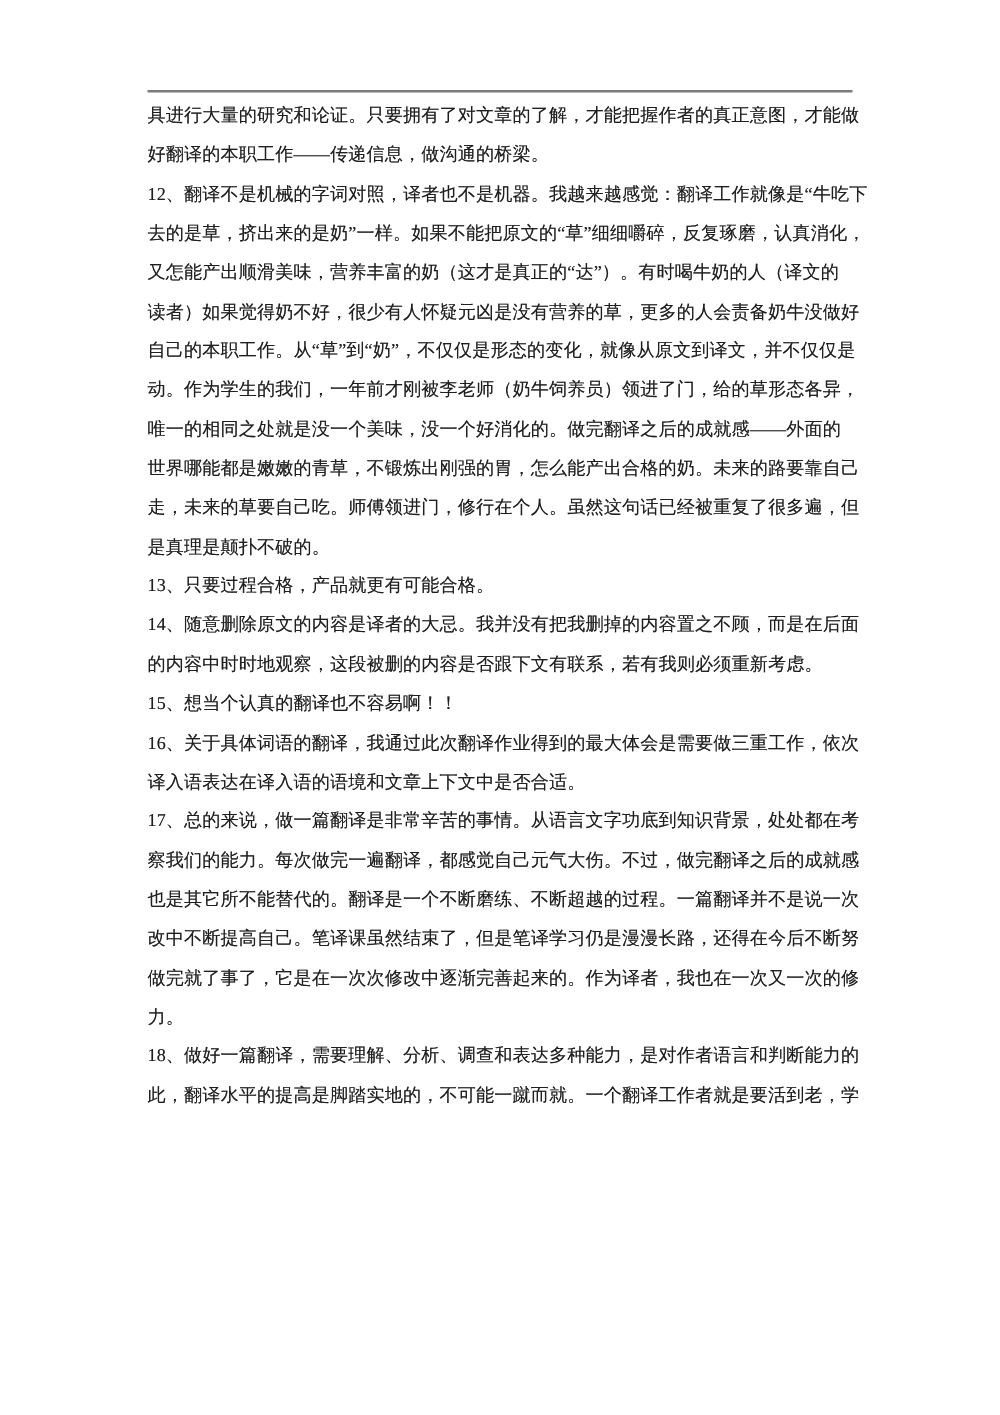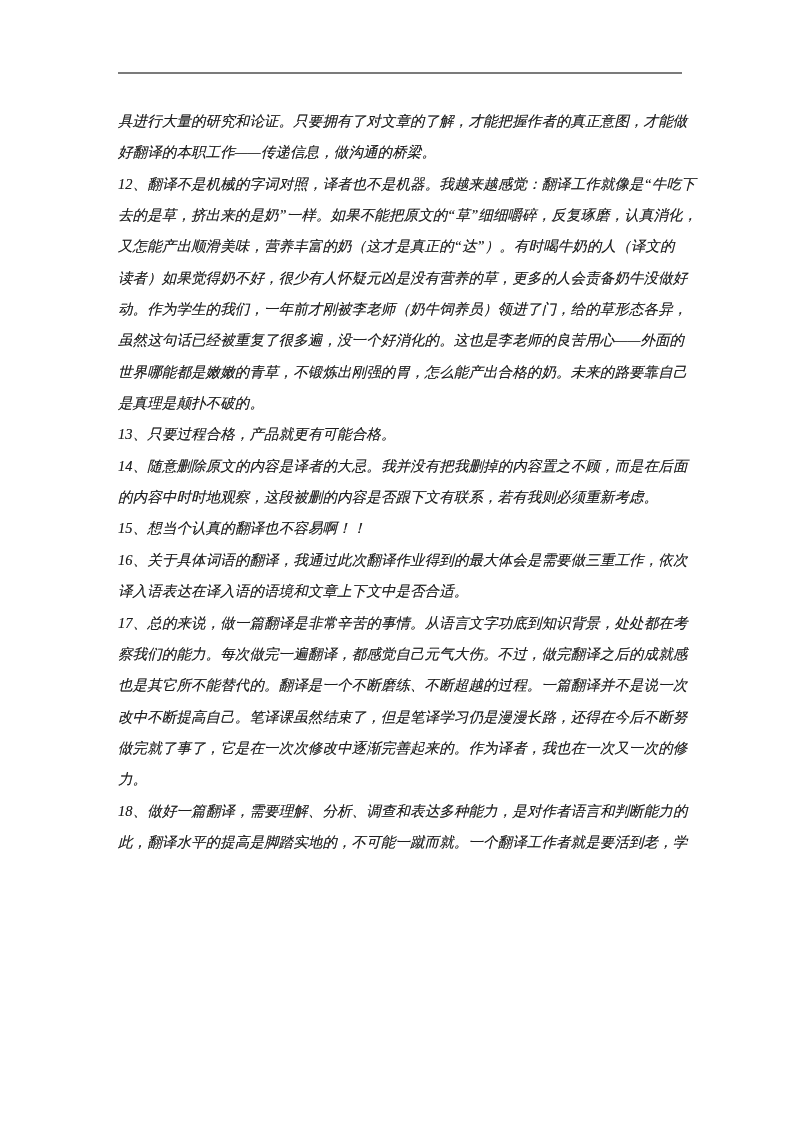--- a/index.html
+++ b/index.html
@@ -23,23 +23,22 @@
     position: absolute;
     left: 118px;
     top: 72px;
     width: 564px;
     height: 2px;
     background: var(--rule-color, #7b7b7b);
   }
   .text-block {
     position: absolute;
     left: 118px;
-    top: 106px;
+    top: 78px;
     width: 570px;
-    font-style: italic;
   }
   .doc-line {
     font-size: 14.5px;
     line-height: 31.35px;
     height: 31.35px;
     white-space: pre;
     color: var(--text-color, #1f1f1f);
     text-shadow: 0 0 0.5px rgba(20,20,20,0.55);
     letter-spacing: 0.1px;
   }
@@ -49,23 +48,25 @@
 
 <div class="page">
   <div class="header-rule"></div>
   <div class="text-block">
     <div class="doc-line">具进行大量的研究和论证。只要拥有了对文章的了解，才能把握作者的真正意图，才能做</div>
     <div class="doc-line">好翻译的本职工作——传递信息，做沟通的桥梁。</div>
     <div class="doc-line">12、翻译不是机械的字词对照，译者也不是机器。我越来越感觉：翻译工作就像是“牛吃下</div>
     <div class="doc-line">去的是草，挤出来的是奶”一样。如果不能把原文的“草”细细嚼碎，反复琢磨，认真消化，</div>
     <div class="doc-line">又怎能产出顺滑美味，营养丰富的奶（这才是真正的“达”）。有时喝牛奶的人（译文的</div>
     <div class="doc-line">读者）如果觉得奶不好，很少有人怀疑元凶是没有营养的草，更多的人会责备奶牛没做好</div>
+    <div class="doc-line">自己的本职工作。从“草”到“奶”，不仅仅是形态的变化，就像从原文到译文，并不仅仅是</div>
     <div class="doc-line">动。作为学生的我们，一年前才刚被李老师（奶牛饲养员）领进了门，给的草形态各异，</div>
-    <div class="doc-line">虽然这句话已经被重复了很多遍，没一个好消化的。这也是李老师的良苦用心——外面的</div>
+    <div class="doc-line">唯一的相同之处就是没一个美味，没一个好消化的。做完翻译之后的成就感——外面的</div>
     <div class="doc-line">世界哪能都是嫩嫩的青草，不锻炼出刚强的胃，怎么能产出合格的奶。未来的路要靠自己</div>
+    <div class="doc-line">走，未来的草要自己吃。师傅领进门，修行在个人。虽然这句话已经被重复了很多遍，但</div>
     <div class="doc-line">是真理是颠扑不破的。</div>
     <div class="doc-line">13、只要过程合格，产品就更有可能合格。</div>
     <div class="doc-line">14、随意删除原文的内容是译者的大忌。我并没有把我删掉的内容置之不顾，而是在后面</div>
     <div class="doc-line">的内容中时时地观察，这段被删的内容是否跟下文有联系，若有我则必须重新考虑。</div>
     <div class="doc-line">15、想当个认真的翻译也不容易啊！！</div>
     <div class="doc-line">16、关于具体词语的翻译，我通过此次翻译作业得到的最大体会是需要做三重工作，依次</div>
     <div class="doc-line">译入语表达在译入语的语境和文章上下文中是否合适。</div>
     <div class="doc-line">17、总的来说，做一篇翻译是非常辛苦的事情。从语言文字功底到知识背景，处处都在考</div>
     <div class="doc-line">察我们的能力。每次做完一遍翻译，都感觉自己元气大伤。不过，做完翻译之后的成就感</div>
     <div class="doc-line">也是其它所不能替代的。翻译是一个不断磨练、不断超越的过程。一篇翻译并不是说一次</div>

